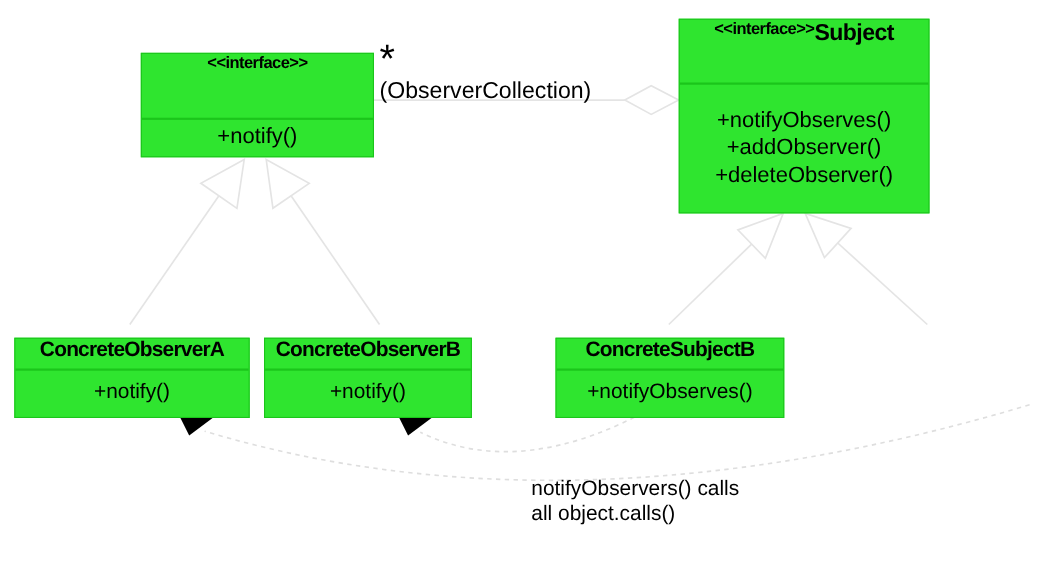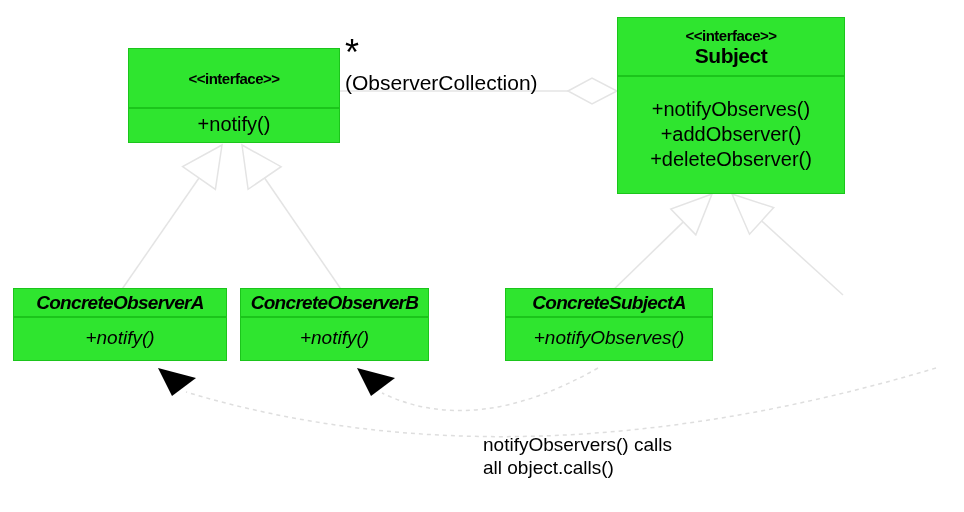--- a/index.html
+++ b/index.html
@@ -6,36 +6,36 @@
   #canvas{
     position:relative;width:964px;height:512px;background:#ffffff;overflow:hidden;
     font-family:"Liberation Sans",sans-serif;color:#000;
   }
   svg.wires{position:absolute;left:0;top:0;pointer-events:none;}
   .uml-box{
     position:absolute;background:#2fe52f;border:1px solid #1bc51b;
     box-sizing:border-box;text-align:center;z-index:1;
   }
   .uml-title{border-bottom:2px solid #1bc51b;box-sizing:border-box;
-    display:flex;flex-direction:column;justify-content:center;}
+    display:flex;flex-direction:row;justify-content:center;}
   .stereotype{font-weight:bold;font-size:15px;letter-spacing:-0.5px;line-height:17px;}
   .cls-name{font-weight:bold;font-size:21px;letter-spacing:-0.5px;line-height:23px;}
   .cls-name-sm{font-weight:bold;font-size:19px;letter-spacing:-0.7px;line-height:21px;}
   .methods{display:flex;flex-direction:column;justify-content:center;}
   .method{font-size:20px;line-height:25px;}
   .method-sm{font-size:19px;line-height:22px;}
 
   
   #box-observer{left:128px;top:48px;width:212px;height:95px;}
   #box-observer .uml-title{height:60px;}
   #box-observer .methods{height:31px;}
   #box-subject{left:617px;top:17px;width:228px;height:177px;}
   #box-subject .uml-title{height:59px;}
   #box-subject .methods{height:114px;}
-  .small-box{top:288px;height:73px;font-style:italic;}
+  .small-box{top:307px;height:73px;}
   .small-box .uml-title{height:29px;}
   .small-box .methods{height:40px;}
   #box-cobs-a{left:13px;width:214px;}
   #box-cobs-b{left:240px;width:189px;}
   #box-csub-a{left:505px;width:208px;}
   #box-csub-b{left:728px;width:212px;}
 
   
   .lbl{position:absolute;z-index:2;}
   #lbl-mult{left:345px;top:36px;font-size:36px;line-height:34px;}
@@ -104,21 +104,21 @@
     <div class="uml-title">
       <div class="cls-name-sm">ConcreteObserverB</div>
     </div>
     <div class="methods">
       <div class="method-sm">+notify()</div>
     </div>
   </div>
 
   <div class="uml-box small-box" id="box-csub-a">
     <div class="uml-title">
-      <div class="cls-name-sm">ConcreteSubjectA</div>
+      <div class="cls-name-sm">ConcreteSubjectB</div>
     </div>
     <div class="methods">
       <div class="method-sm">+notifyObserves()</div>
     </div>
   </div>
 
 
   <div class="lbl" id="lbl-mult">*</div>
   <div class="lbl" id="lbl-coll">(ObserverCollection)</div>
   <div class="lbl" id="lbl-note">

